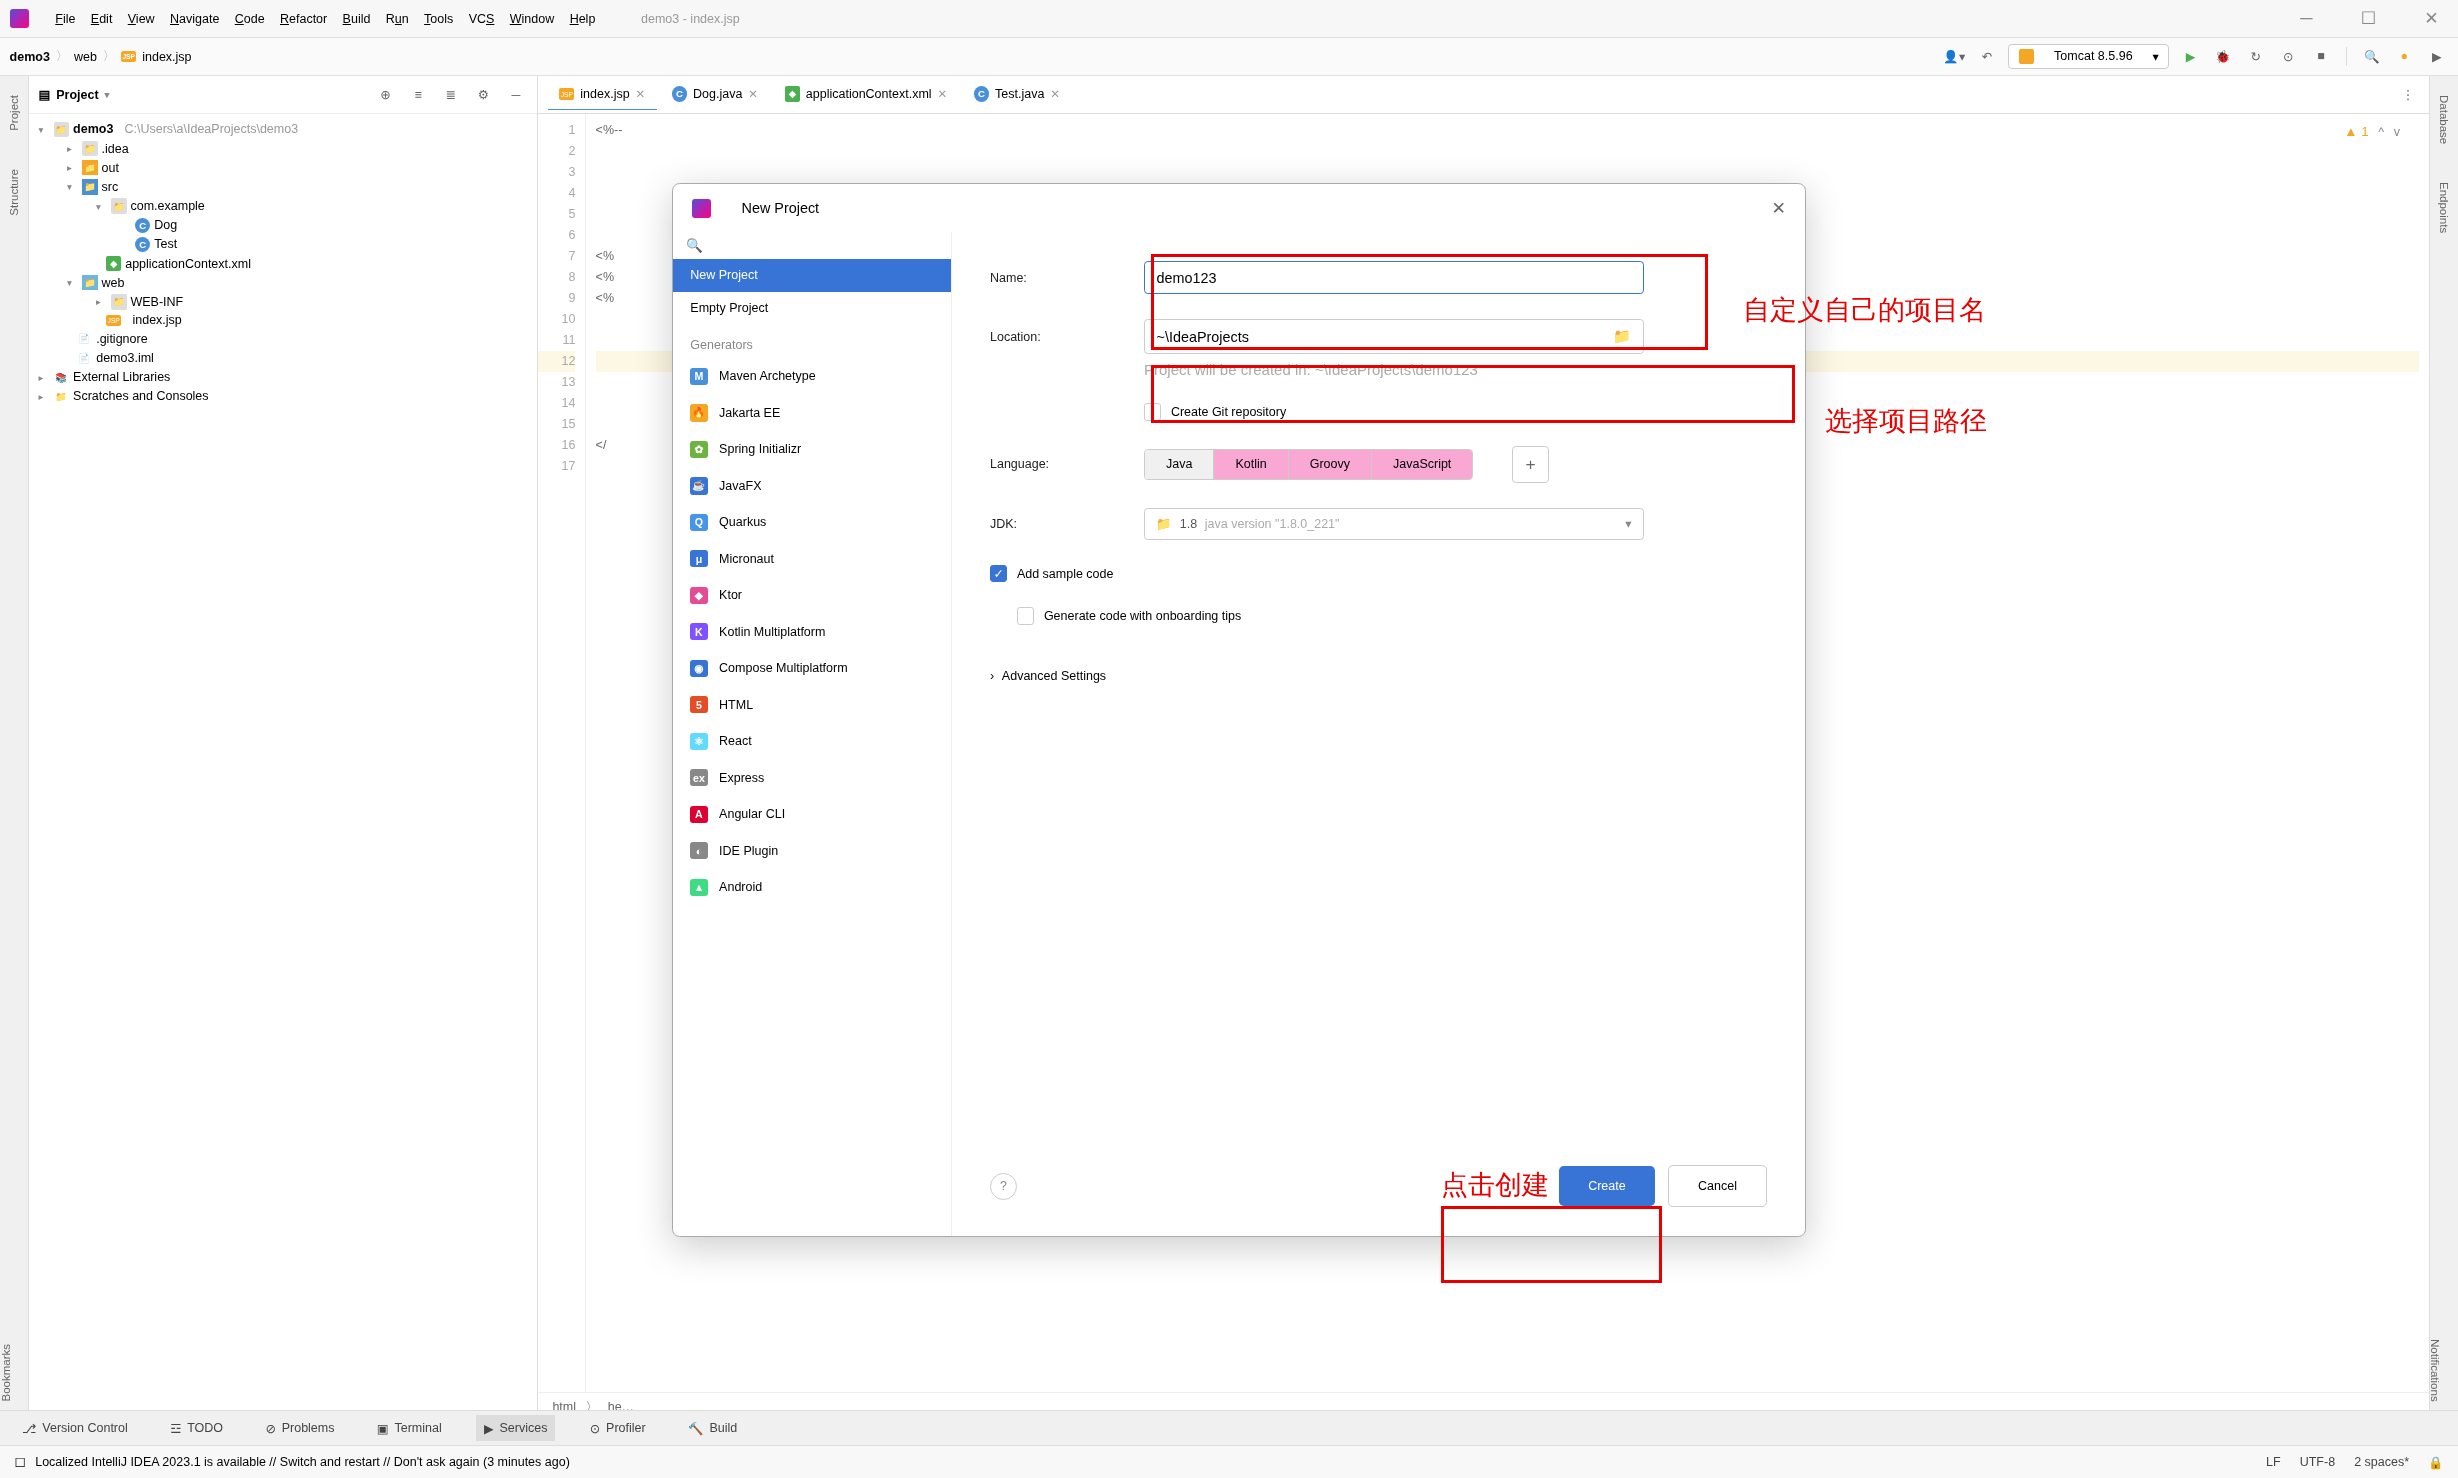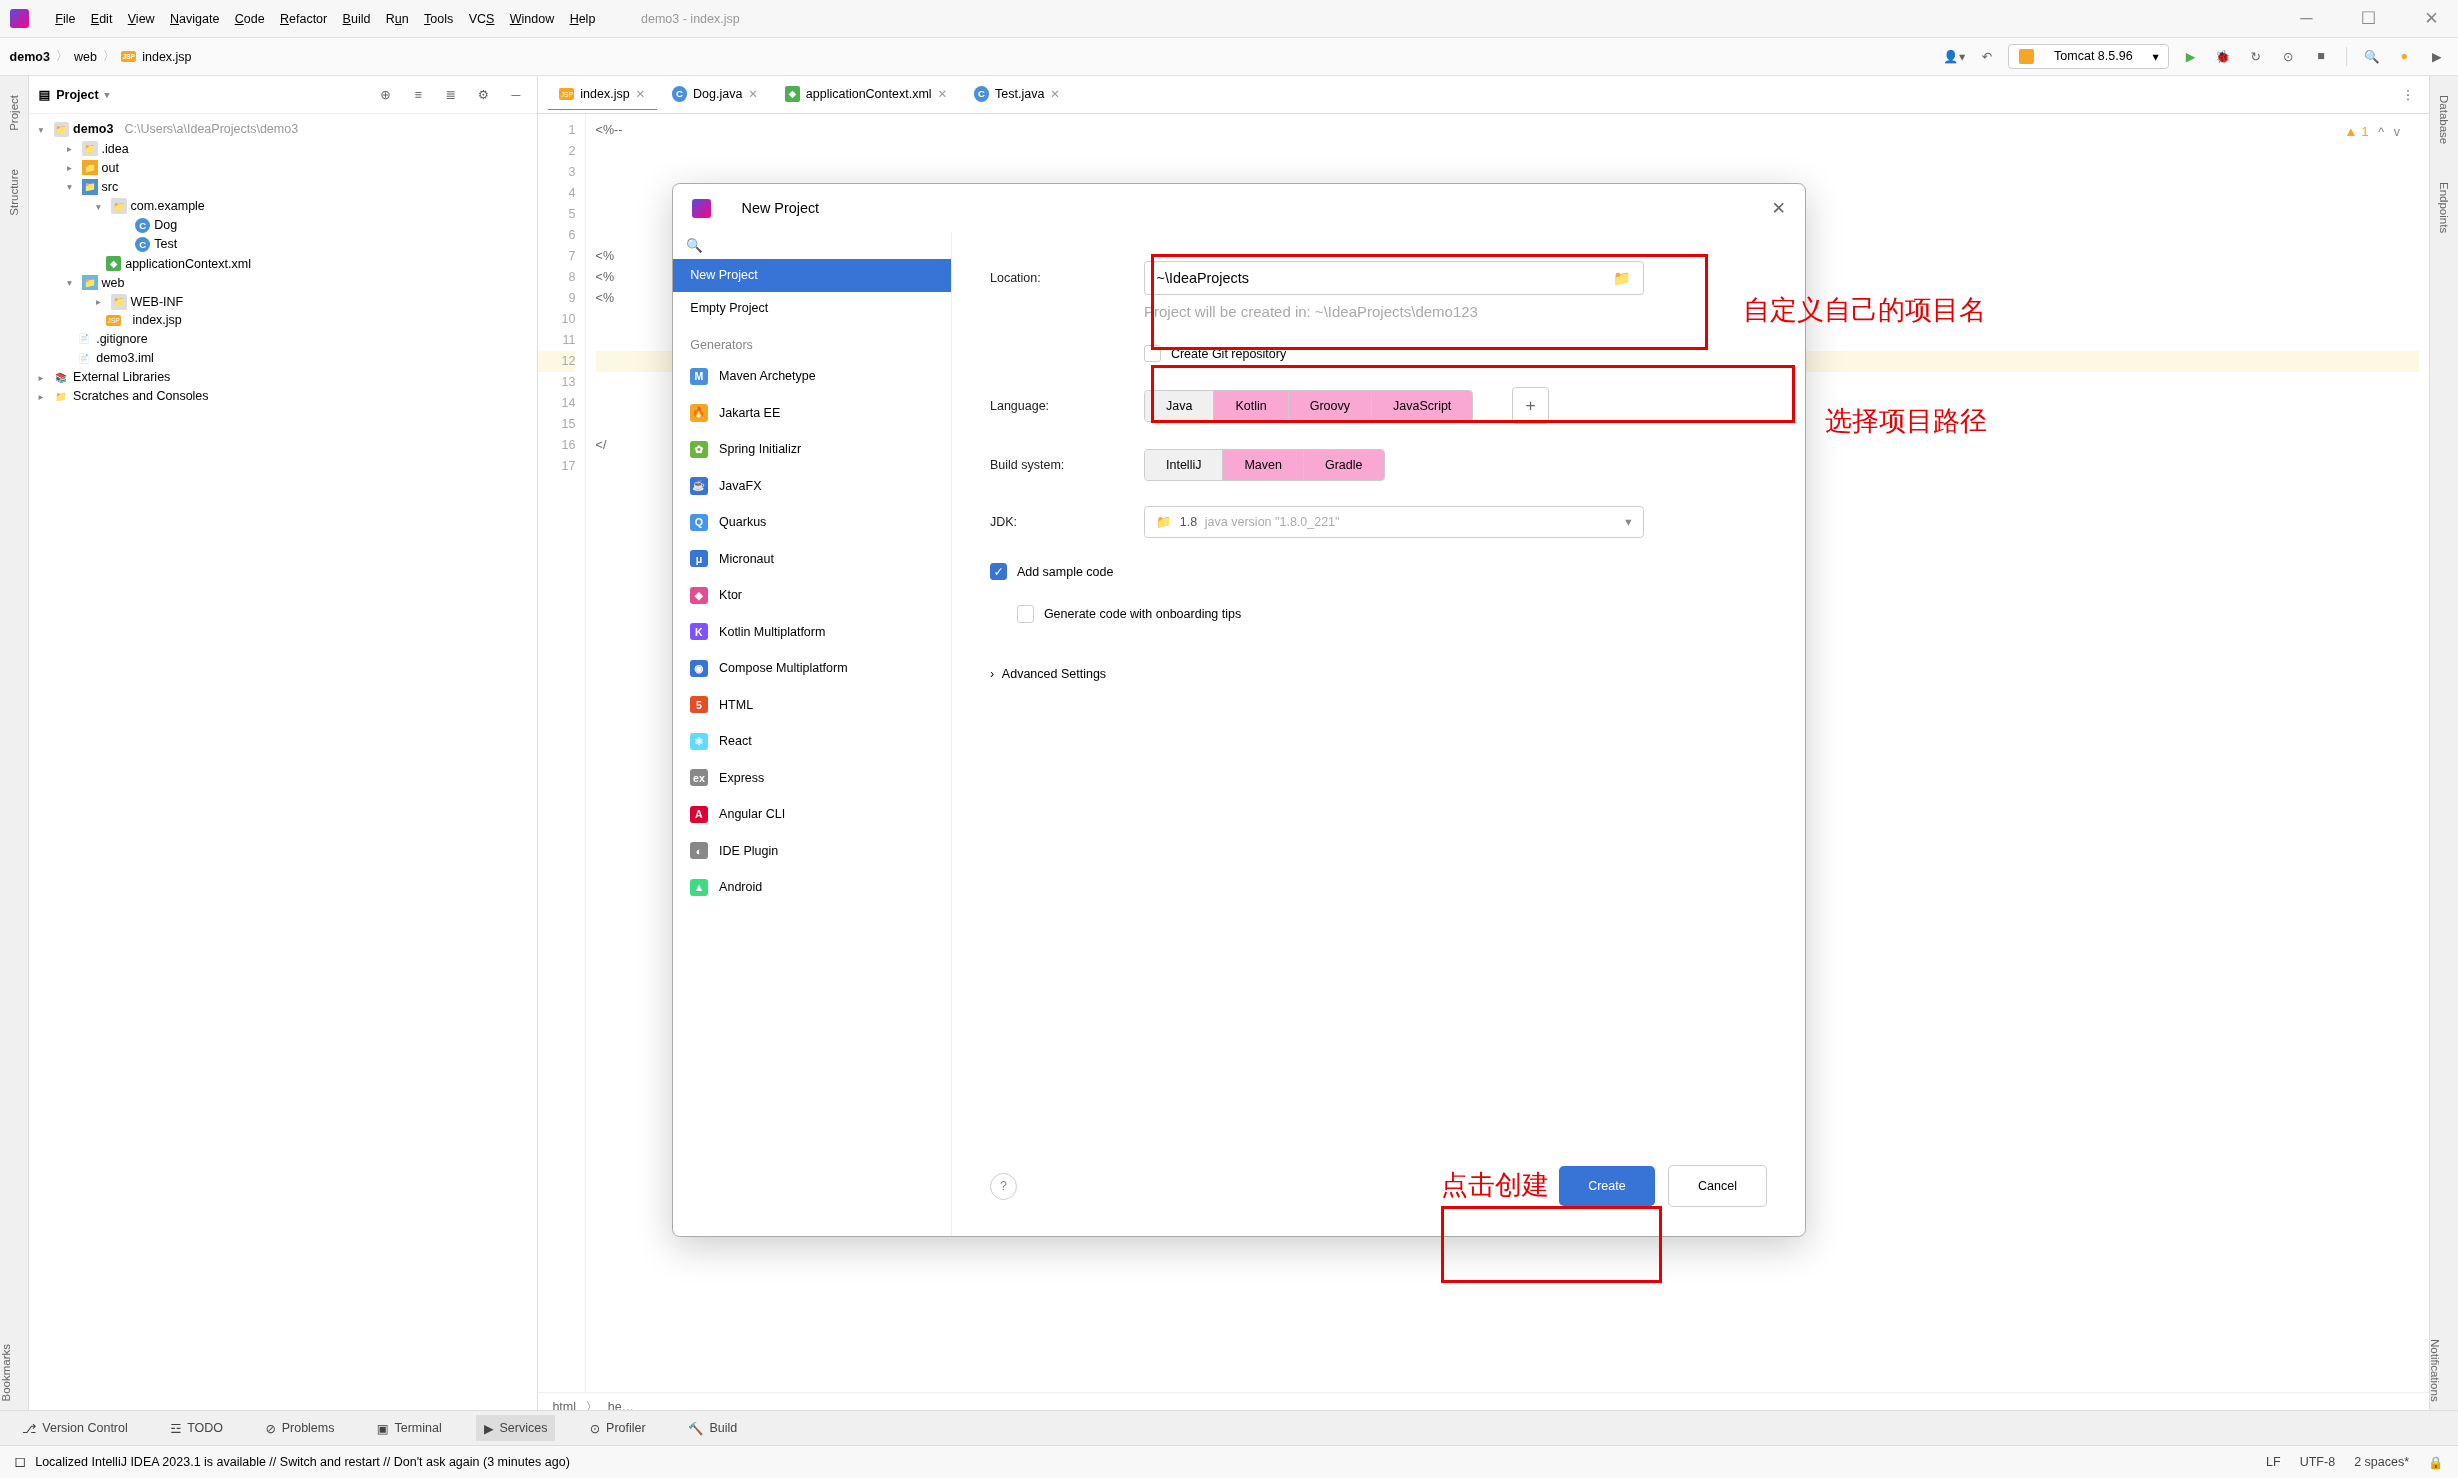--- a/index.html
+++ b/index.html
@@ -510,20 +510,24 @@
               </div>
               <div class="dl-item">
                 <span class="gen-icon" style="background:#3ddc84">▲</span>
                 <span>Android</span>
               </div>
             </div>
         </div>
       </div>
       <div class="dialog-right">
         <div class="form-row">
+          <div class="form-label">Name:</div>
+          <input class="form-input" value="demo123" style="">
+        </div>
+        <div class="form-row">
           <div class="form-label">Location:</div>
           <div class="form-input plain">
             <span>~\IdeaProjects</span>
             <span style="color:#aaa">📁</span>
           </div>
         </div>
         <div class="hint">Project will be created in: ~\IdeaProjects\demo123</div>
         <div class="checkbox-row" style="margin-left:154px">
           <div class="checkbox"></div>
           <span>Create Git repository</span>
@@ -532,28 +536,20 @@
           <div class="form-label">Language:</div>
           <div class="seg-group">
             <div class="seg selected">Java</div>
             <div class="seg">Kotlin</div>
             <div class="seg">Groovy</div>
             <div class="seg">JavaScript</div>
           </div>
           <div class="seg-add">+</div>
         </div>
         <div class="form-row">
-          <div class="form-label">Build system:</div>
-          <div class="seg-group">
-            <div class="seg selected">IntelliJ</div>
-            <div class="seg">Maven</div>
-            <div class="seg">Gradle</div>
-          </div>
-        </div>
-        <div class="form-row">
           <div class="form-label">JDK:</div>
           <div class="jdk-select">
             <span style="color:#6cb6e0">📁</span>
             <span>1.8</span>
             <span style="color:#aaa">java version "1.8.0_221"</span>
             <span class="jdk-arrow">▾</span>
           </div>
         </div>
         <div class="checkbox-row">
           <div class="checkbox checked">✓</div>

